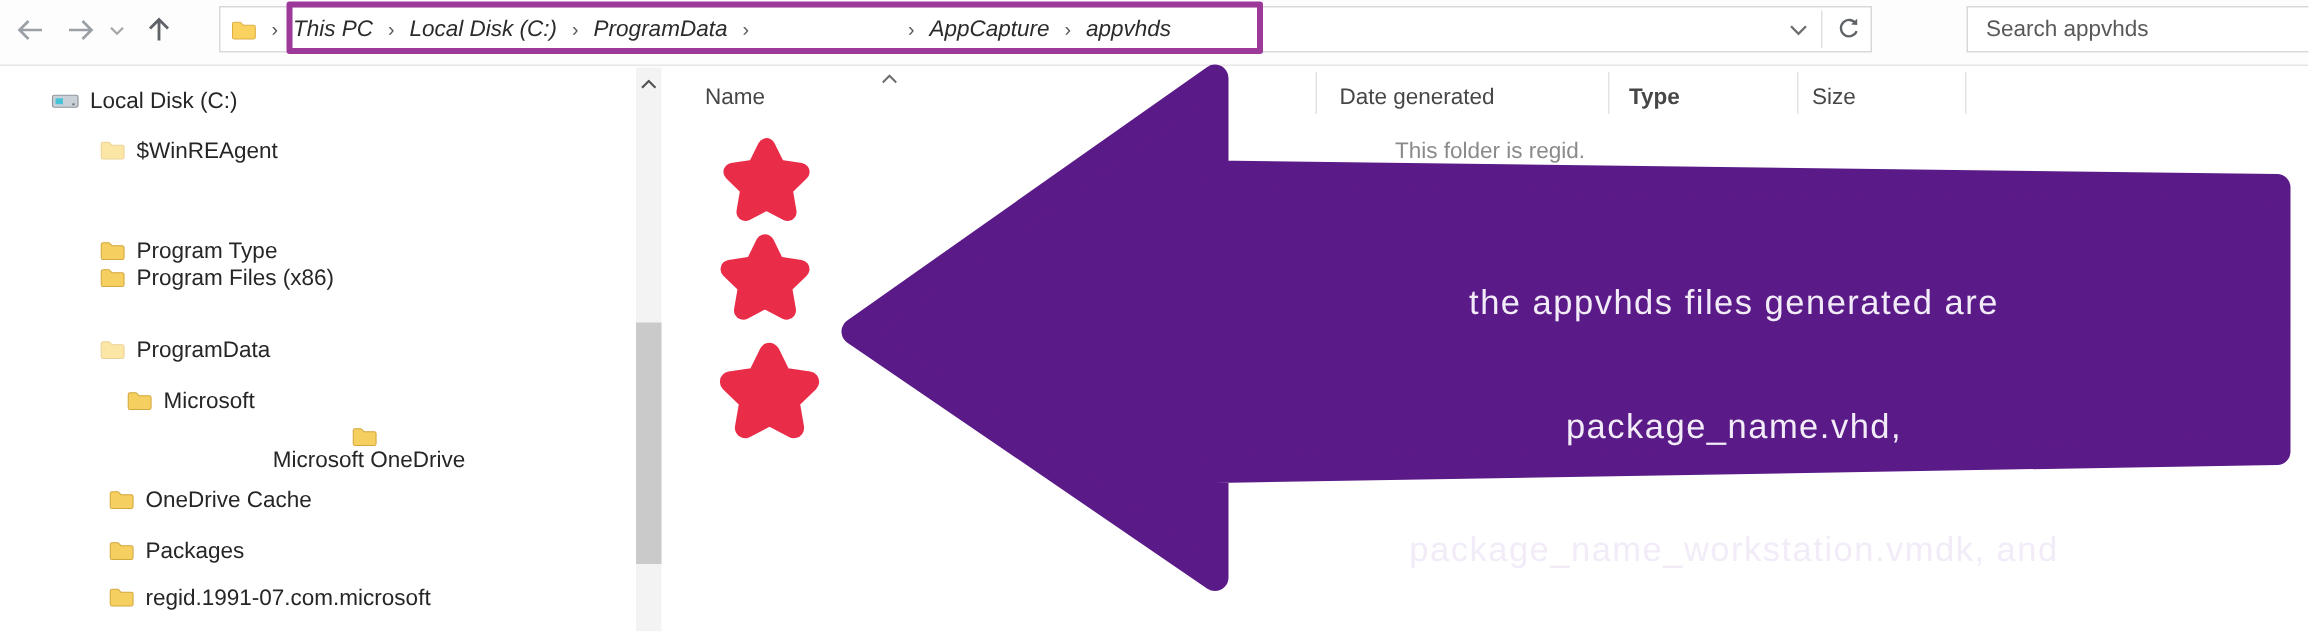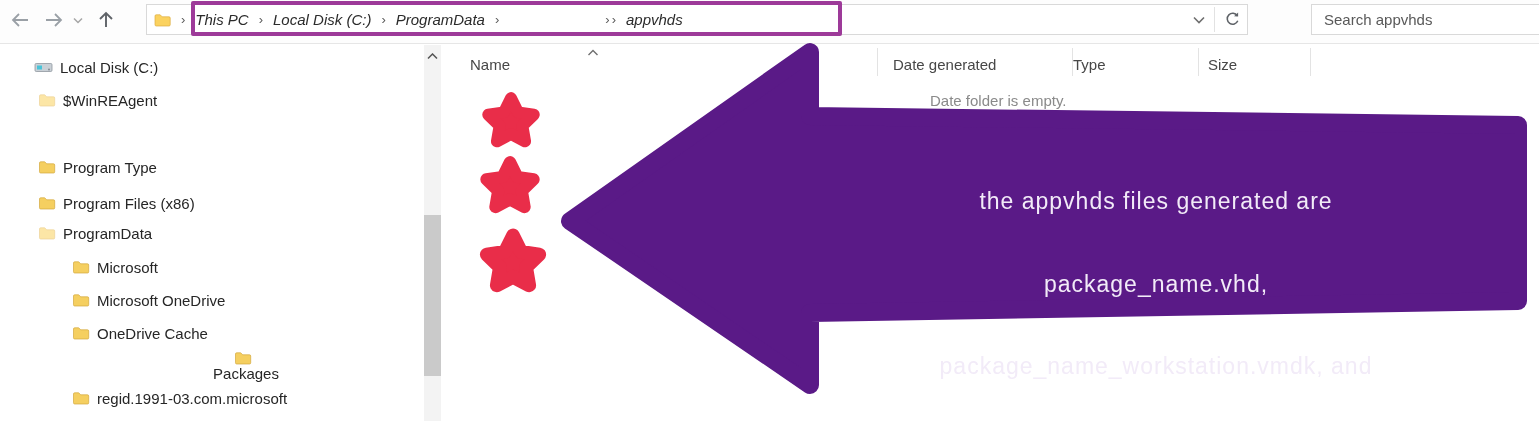--- a/index.html
+++ b/index.html
@@ -30,21 +30,21 @@
 
   
   .crumb-highlight { position:absolute; left:191px; top:1px; width:651px; height:35px;
     border:4px solid var(--highlight_border,#9d3a99); border-radius:2px; z-index:8; }
 
   
   .sidebar { position:absolute; left:0; top:45px; width:424px; height:376px; background:#fff; z-index:1; }
   .side-row { position:absolute; left:0; width:420px; height:32px; display:flex;
     align-items:center; font-size:15px; color:#262626; white-space:nowrap; }
   .side-row .icon { margin-right:7px; flex:0 0 auto; display:flex; }
-  .lvl0 { padding-left:34px; } .lvl1 { padding-left:38px; } .lvl2 { padding-left:72px; }
+  .lvl0 { padding-left:34px; } .lvl1 { padding-left:66px; } .lvl2 { padding-left:72px; }
   .faded { opacity:.55; }
 
   
   .vscroll { position:absolute; left:424px; top:45px; width:17px; height:376px; background:#f3f3f3; z-index:1; }
   .vscroll .thumb { position:absolute; left:0; top:170px; width:17px; height:161px; background:#cacaca; }
   .vscroll .uparrow { position:absolute; left:3px; top:8px; }
 
   
   .pane { position:absolute; left:441px; top:45px; width:1098px; height:376px; background:#fff; }
   .colhead { position:absolute; top:11px; font-size:15px; color:#474747; white-space:nowrap; }
@@ -111,20 +111,21 @@
         </span>
         <span class="crumb-sep">›</span>
         <span class="crumb">This PC</span>
         <span class="crumb-sep">›</span>
         <span class="crumb">Local Disk (C:)</span>
         <span class="crumb-sep">›</span>
         <span class="crumb">ProgramData</span>
         <span class="crumb-sep">›</span>
         <span class="crumb crumb-redacted"></span>
         <span class="crumb-sep">›</span>
+        <span class="crumb">AppCapture</span>
         <span class="crumb-sep">›</span>
         <span class="crumb">appvhds</span>
       </div>
       <div class="addr-right">
         <div class="navbtn" style="position:static; width:26px;">
           <span>
             <svg width="12" height="8" viewBox="0 0 12 8">
                 <path d="M1 1.5 L6 6.5 L11 1.5" fill="none" stroke="#6f6f6f" stroke-width="1.6"></path>
               </svg>
           </span>
@@ -179,81 +180,81 @@
 
     <div class="side-row lvl1" style="top:106px;">
       <span class="icon">
         <svg width="18" height="14" viewBox="0 0 17 14">
             <path d="M1 3 Q1 1.8 2.2 1.8 H6.2 L8.2 3.8 H15 Q16.2 3.8 16.2 5 V11.8 Q16.2 13 15 13 H2.2 Q1 13 1 11.8 Z" fill="#f5cf60" stroke="#d3a83e" stroke-width="0.7"></path>
           </svg>
       </span>
       <span>Program Type</span>
     </div>
 
-    <div class="side-row lvl1" style="top:142px;">
+    <div class="side-row lvl1" style="top:124px;">
       <span class="icon">
         <svg width="18" height="14" viewBox="0 0 17 14">
             <path d="M1 3 Q1 1.8 2.2 1.8 H6.2 L8.2 3.8 H15 Q16.2 3.8 16.2 5 V11.8 Q16.2 13 15 13 H2.2 Q1 13 1 11.8 Z" fill="#f5cf60" stroke="#d3a83e" stroke-width="0.7"></path>
           </svg>
       </span>
       <span>Program Files (x86)</span>
     </div>
 
     <div class="side-row lvl1" style="top:172px;">
       <span class="icon faded">
         <svg width="18" height="14" viewBox="0 0 17 14">
             <path d="M1 3 Q1 1.8 2.2 1.8 H6.2 L8.2 3.8 H15 Q16.2 3.8 16.2 5 V11.8 Q16.2 13 15 13 H2.2 Q1 13 1 11.8 Z" fill="#fbd25f" stroke="#dcae44" stroke-width="0.7"></path>
           </svg>
       </span>
       <span>ProgramData</span>
     </div>
 
-    <div class="side-row lvl2" style="top:206px;">
+    <div class="side-row lvl2" style="top:206px;margin-left:12px;">
       <span class="icon">
         <svg width="18" height="14" viewBox="0 0 17 14">
             <path d="M1 3 Q1 1.8 2.2 1.8 H6.2 L8.2 3.8 H15 Q16.2 3.8 16.2 5 V11.8 Q16.2 13 15 13 H2.2 Q1 13 1 11.8 Z" fill="#f5cf60" stroke="#d3a83e" stroke-width="0.7"></path>
           </svg>
       </span>
       <span>Microsoft</span>
     </div>
 
-    <div class="side-row lvl2" style="top:239px;">
+    <div class="side-row lvl2" style="top:239px;flex-direction:column;">
       <span class="icon">
         <svg width="18" height="14" viewBox="0 0 17 14">
             <path d="M1 3 Q1 1.8 2.2 1.8 H6.2 L8.2 3.8 H15 Q16.2 3.8 16.2 5 V11.8 Q16.2 13 15 13 H2.2 Q1 13 1 11.8 Z" fill="#f5cf60" stroke="#d3a83e" stroke-width="0.7"></path>
           </svg>
       </span>
       <span>Microsoft OneDrive</span>
     </div>
 
     <div class="side-row lvl2" style="top:272px;">
       <span class="icon">
         <svg width="18" height="14" viewBox="0 0 17 14">
             <path d="M1 3 Q1 1.8 2.2 1.8 H6.2 L8.2 3.8 H15 Q16.2 3.8 16.2 5 V11.8 Q16.2 13 15 13 H2.2 Q1 13 1 11.8 Z" fill="#f5cf60" stroke="#d3a83e" stroke-width="0.7"></path>
           </svg>
       </span>
       <span>OneDrive Cache</span>
     </div>
 
-    <div class="side-row lvl2" style="top:306px;flex-direction:column;">
+    <div class="side-row lvl2" style="top:306px;">
       <span class="icon">
         <svg width="18" height="14" viewBox="0 0 17 14">
             <path d="M1 3 Q1 1.8 2.2 1.8 H6.2 L8.2 3.8 H15 Q16.2 3.8 16.2 5 V11.8 Q16.2 13 15 13 H2.2 Q1 13 1 11.8 Z" fill="#f5cf60" stroke="#d3a83e" stroke-width="0.7"></path>
           </svg>
       </span>
       <span>Packages</span>
     </div>
 
     <div class="side-row lvl2" style="top:337px;">
       <span class="icon">
         <svg width="18" height="14" viewBox="0 0 17 14">
             <path d="M1 3 Q1 1.8 2.2 1.8 H6.2 L8.2 3.8 H15 Q16.2 3.8 16.2 5 V11.8 Q16.2 13 15 13 H2.2 Q1 13 1 11.8 Z" fill="#f5cf60" stroke="#d3a83e" stroke-width="0.7"></path>
           </svg>
       </span>
-      <span>regid.1991-03.com.microsoft</span>
+      <span>regid.1991-07.com.microsoft</span>
     </div>
   </div>
 
   <div class="vscroll">
     <span class="uparrow">
       <svg width="11" height="7" viewBox="0 0 11 7">
           <path d="M1 5.5 L5.5 1 L10 5.5" fill="none" stroke="#555" stroke-width="1.5"></path>
         </svg>
     </span>
     <div class="thumb"></div>
@@ -262,26 +263,26 @@
   <div class="pane">
     <span class="colhead" style="left:29px;">Name</span>
     <span class="sortcaret">
       <svg width="12" height="7" viewBox="0 0 12 7">
           <path d="M1.5 6 L6 1.5 L10.5 6" fill="none" stroke="#6f6f6f" stroke-width="1.4"></path>
         </svg>
     </span>
     <span class="colsep" style="left:436px;"></span>
     <span class="colhead" style="left:452px;">Date generated</span>
     <span class="colsep" style="left:631px;"></span>
-    <span class="colhead" style="left:632px;">Type</span>
+    <span class="colhead" style="left:645px;font-weight:bold;">Type</span>
     <span class="colsep" style="left:757px;"></span>
     <span class="colhead" style="left:767px;">Size</span>
     <span class="colsep" style="left:869px;"></span>
 
-    <span class="empty-msg">Date folder is empty.</span>
+    <span class="empty-msg">This folder is regid.</span>
   </div>
 
   <svg class="overlay stars-layer" viewBox="0 0 1539 421">
     <g transform="translate(511,122) scale(0.92)">
         <polygon class="star" points="0,-26 7.64,-10.52 24.73,-8.03 12.36,4.02 15.28,21.03 0,13 -15.28,21.03 -12.36,4.02 -24.73,-8.03 -7.64,-10.52"></polygon>
       </g>
     <g transform="translate(510,187) scale(0.95)">
         <polygon class="star" points="0,-26 7.64,-10.52 24.73,-8.03 12.36,4.02 15.28,21.03 0,13 -15.28,21.03 -12.36,4.02 -24.73,-8.03 -7.64,-10.52"></polygon>
       </g>
     <g transform="translate(513,263) scale(1.06)">

